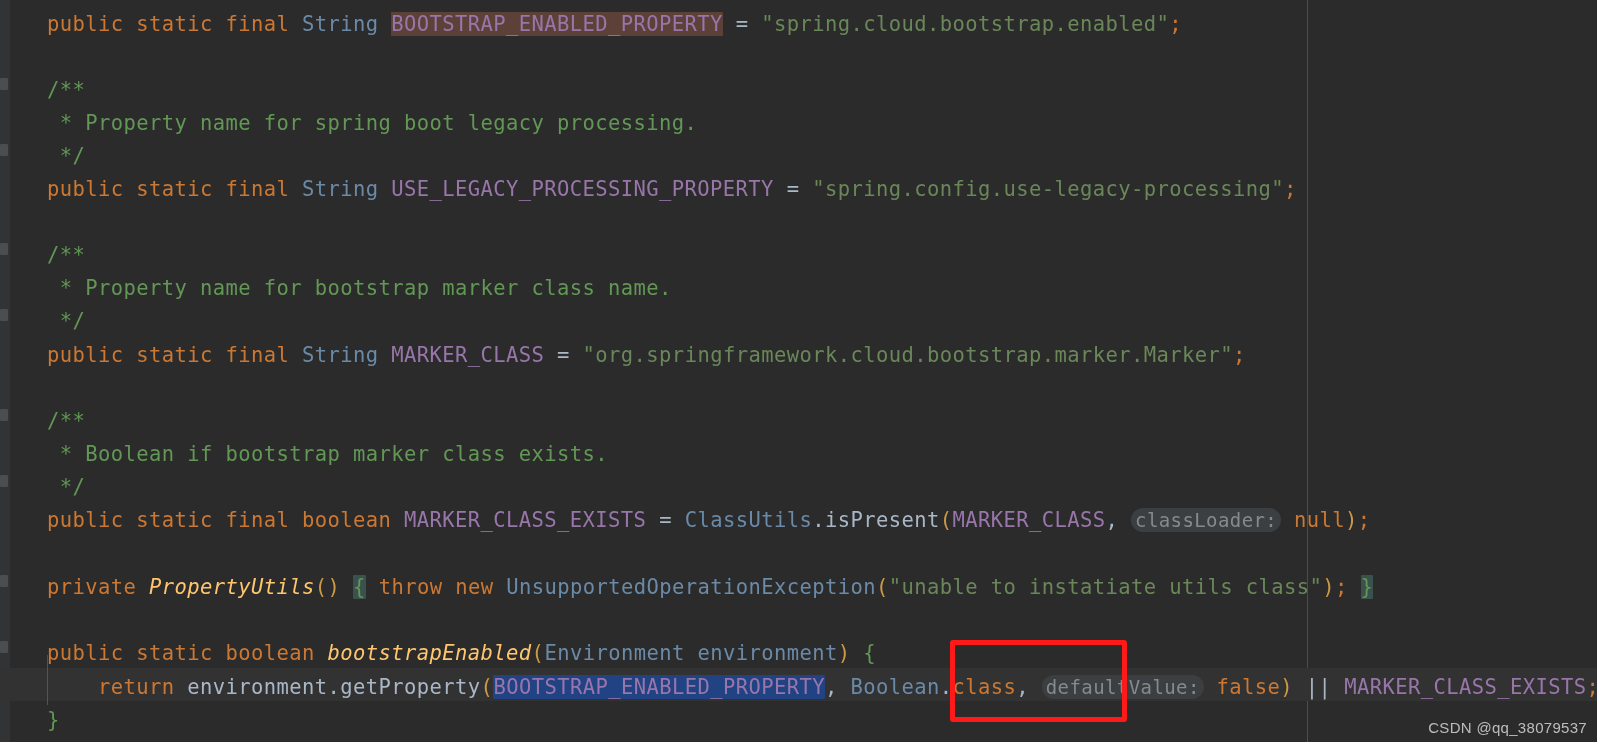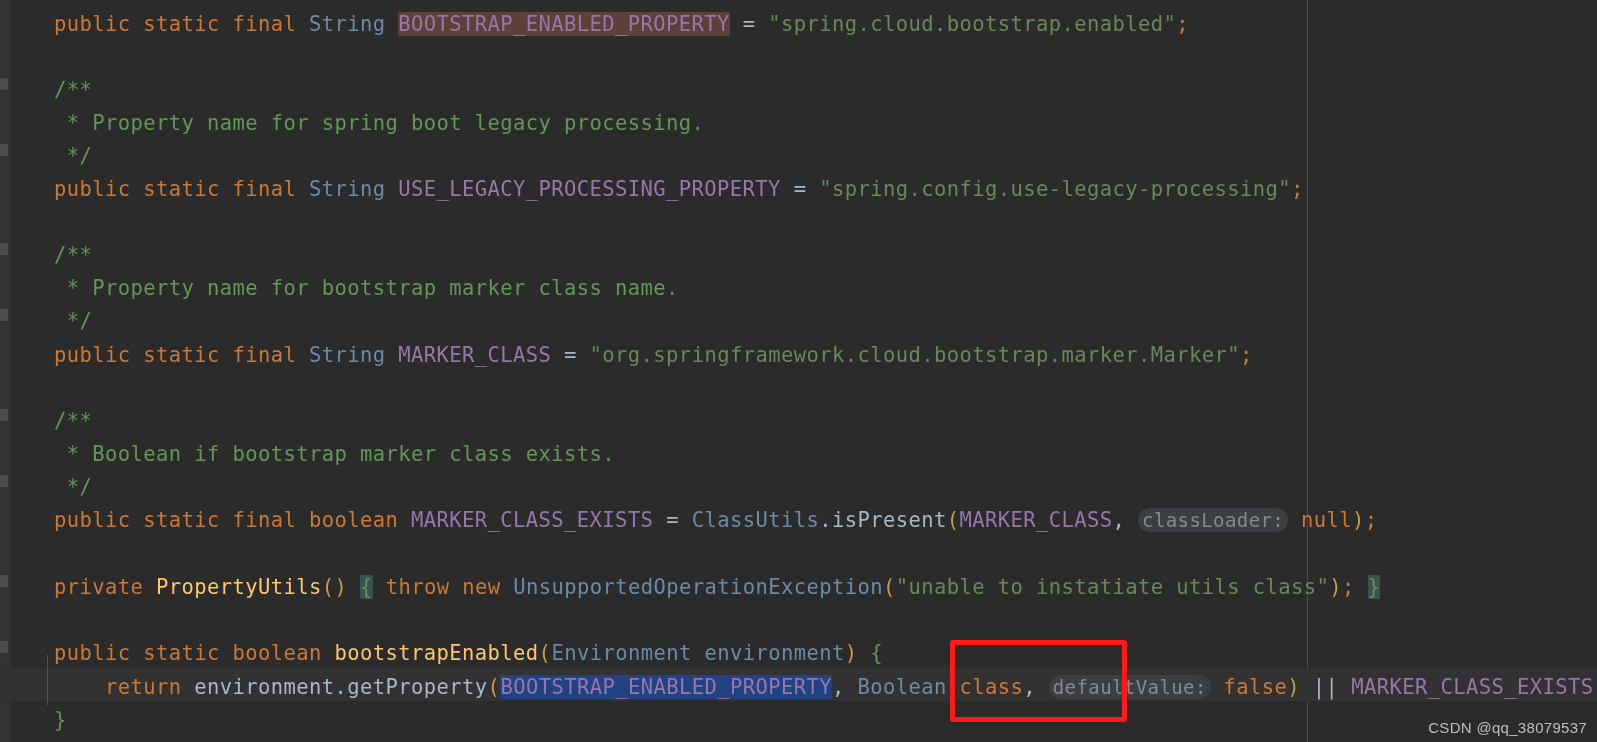--- a/index.html
+++ b/index.html
@@ -72,42 +72,42 @@
     height: 742px;
     z-index: 4;
     font-size: 20.5px;
     line-height: 33.2px;
     letter-spacing: 0.02em;
     white-space: pre;
     color: #a9b7c6;
   }
   .line {
     position: absolute;
-    left: 7px;
+    left: 0;
     height: 33.2px;
     white-space: pre;
     padding-left: 47px;
     box-sizing: border-box;
   }
   .line-hl {
     position: absolute;
     left: 0;
     width: 1597px;
     height: 33px;
     background: #323232;
     z-index: 3;
   }
 
   
   .kw      { color: #cc7832; }
   .type    { color: #6a8aa8; }
   .const   { color: #9876aa; }
   .str     { color: #6a8759; }
   .cmt     { color: #629755; }
-  .fn      { color: #ffc66d; }
+  .fn      { color: #ffc66d; font-style: italic; }
   .plain   { color: #a9b7c6; }
   .paren   { color: #cc9a44; }
   .brace   { color: #629755; }
   .semi    { color: #cc7832; }
 
   
   .usage-hl {
     background: #5d4038;
     border-radius: 1px;
   }

